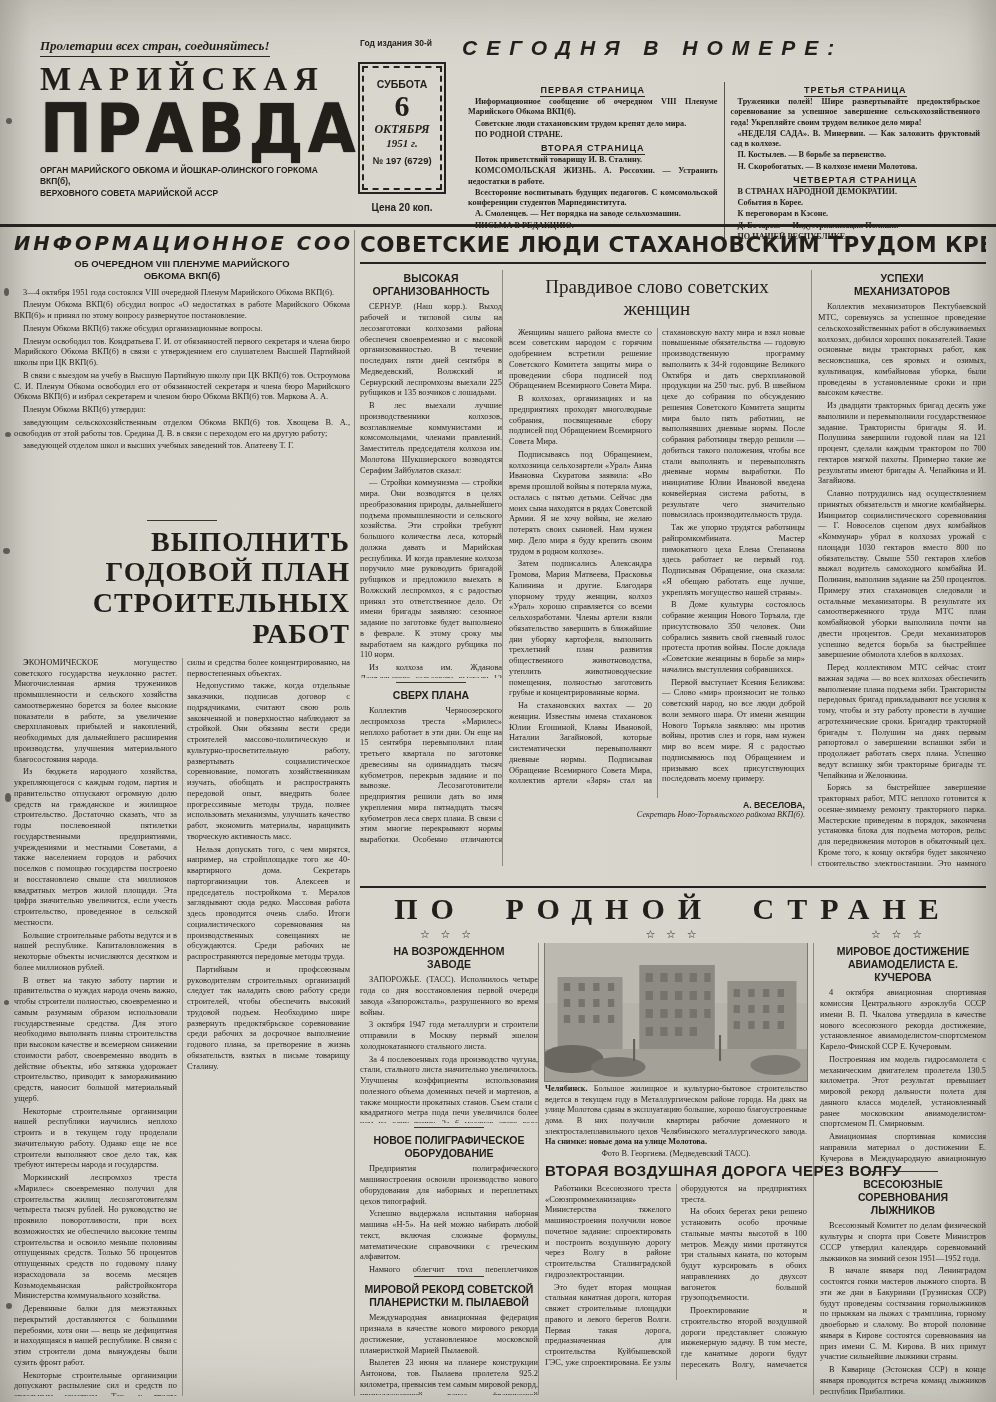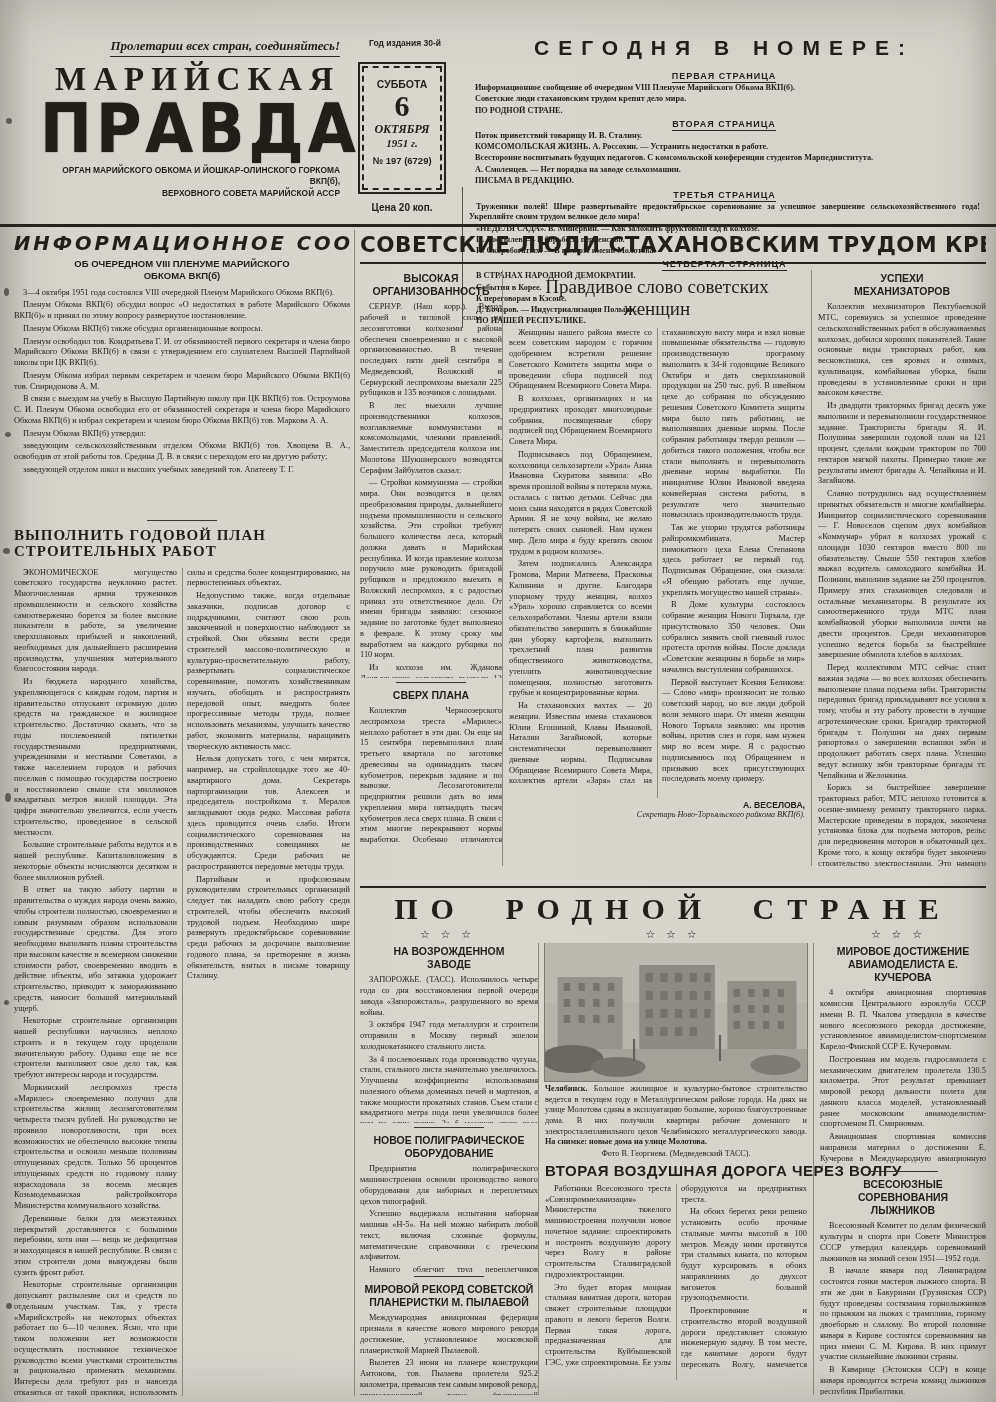--- a/index.html
+++ b/index.html
@@ -4,57 +4,57 @@
 <style>
   html,body{margin:0;padding:0;}
   body{width:996px;height:1402px;background:#a8a59d;font-family:"Liberation Serif",serif;}
   .page{position:relative;width:996px;height:1402px;overflow:hidden;color:#221f1b;
     background:linear-gradient(90deg,#c2bfb7 0,#d6d3cb 3%,#d9d6ce 50%,#d5d2ca 97%,#c5c2ba 100%);
     box-shadow:inset 0 0 60px rgba(60,55,45,.25);}
   .speck{position:absolute;background:#2e2b26;border-radius:50%;opacity:.65;}
 
   
   .header{position:absolute;left:14px;top:36px;right:10px;height:186px;}
-  .mast{position:absolute;left:26px;top:0;width:300px;text-align:right;}
+  .mast{position:absolute;left:26px;top:0;width:300px;text-align:left;}
   .slogan{font-style:italic;font-weight:bold;font-size:13px;border-bottom:1px solid #2a2722;padding-bottom:2px;display:inline-block;}
   .title1{font-family:"Liberation Serif",serif;font-weight:bold;font-size:33px;letter-spacing:7px;margin-top:4px;}
   .title2{font-family:"DejaVu Sans",sans-serif;font-weight:900;font-size:62px;line-height:.92;letter-spacing:4px;transform:scaleY(1.08);transform-origin:top;text-shadow:0 0 1px #111;}
   .organ{font-family:"Liberation Sans",sans-serif;font-weight:bold;font-size:8.4px;line-height:1.35;margin-top:10px;}
-  .edition-year{position:absolute;left:346px;top:2px;width:90px;font-family:"Liberation Sans",sans-serif;font-weight:bold;font-size:8.5px;text-align:center;}
+  .edition-year{position:absolute;left:346px;top:2px;width:90px;font-family:"Liberation Sans",sans-serif;font-weight:bold;font-size:8.5px;}
   .datebox{position:absolute;left:344px;top:26px;width:88px;height:132px;border:2px solid #26231e;outline:2px dashed #26231e;outline-offset:-6px;text-align:center;padding-top:14px;box-sizing:border-box;}
   .db-weekday{font-family:"Liberation Sans",sans-serif;font-weight:bold;font-size:10.5px;}
   .db-day{font-size:30px;font-weight:bold;line-height:1.05;}
   .db-month{font-style:italic;font-weight:bold;font-size:12px;}
   .db-year{font-style:italic;font-weight:bold;font-size:11px;}
   .db-issue{font-family:"Liberation Sans",sans-serif;font-weight:bold;font-size:9.5px;margin-top:6px;}
   .price{position:absolute;left:344px;top:166px;width:88px;text-align:center;font-family:"Liberation Sans",sans-serif;font-weight:bold;font-size:10px;}
 
   .today{position:absolute;left:448px;top:0;right:0;height:182px;}
-  .today-title{font-family:"Liberation Sans",sans-serif;font-weight:bold;font-size:21px;letter-spacing:9px;text-align:center;}
-  .today-cols{display:flex;margin-top:8px;flex-direction:column;}
+  .today-title{font-family:"Liberation Sans",sans-serif;font-weight:bold;font-size:21px;letter-spacing:9px;text-align:left;font-style:italic;}
+  .today-cols{display:flex;margin-top:22px;}
   .today-col{flex:1;padding:0 6px;}
   .today-col + .today-col{border-left:1px solid #56524a;}
   .toc-h{font-family:"Liberation Sans",sans-serif;font-weight:bold;font-size:9px;text-align:center;letter-spacing:1px;margin:3px 0 2px;}
   .toc-h span{border-bottom:1px solid #2a2722;padding-bottom:1px;}
   .toc-list p{margin:0 0 1px;font-size:8.2px;font-weight:bold;line-height:1.25;text-align:justify;text-indent:7px;}
   .hrule{position:absolute;left:0;right:0;height:3px;background:#26231e;}
 
   
   .main{position:absolute;left:14px;right:10px;top:230px;bottom:6px;}
   .vdiv{position:absolute;top:0;bottom:0;width:1px;background:#8d897f;}
   .leftcol{position:absolute;left:0;top:2px;width:336px;bottom:0;overflow:hidden;}
   .rightcol{position:absolute;left:346px;right:0;top:2px;bottom:0;overflow:hidden;}
 
   .h-info{font-family:"DejaVu Sans",sans-serif;font-weight:bold;font-style:italic;font-size:19.5px;letter-spacing:3px;text-align:center;white-space:nowrap;}
   .h-info-sub{font-family:"Liberation Sans",sans-serif;font-weight:bold;font-size:9.5px;text-align:center;line-height:1.3;margin:3px 0 5px;}
   .body-text p{margin:0 0 2px;font-size:8.4px;line-height:1.28;text-align:justify;text-indent:9px;}
   .info-box{height:228px;overflow:hidden;}
   .sep{width:70px;border:0;border-top:1px solid #3a362f;margin:4px auto;}
 
-  .h-editorial{font-size:15px;font-weight:bold;text-align:left;line-height:1.1;letter-spacing:1px;margin:6px 0 8px;}
+  .h-editorial{font-size:28px;font-weight:bold;text-align:right;line-height:1.1;letter-spacing:1px;margin:6px 0 8px;}
   .edit-body{height:842px;column-count:2;column-gap:10px;column-rule:1px solid #8d897f;column-fill:auto;overflow:hidden;}
   .edit-body p:first-child::first-letter{font-weight:bold;}
 
   .stak-banner{font-family:"DejaVu Sans",sans-serif;font-weight:900;font-size:21.5px;letter-spacing:.5px;text-align:center;white-space:nowrap;border-bottom:2px solid #26231e;padding-bottom:5px;}
   .stak-row{display:flex;height:596px;overflow:hidden;margin-top:6px;}
   .stak-a{width:142px;}
   .stak-b{width:296px;border-left:1px solid #8d897f;border-right:1px solid #8d897f;padding:0 6px;}
   .stak-d{flex:1;padding-left:6px;}
   .col-h{font-family:"Liberation Sans",sans-serif;font-weight:bold;font-size:10.5px;text-align:center;line-height:1.25;margin:2px 0 4px;}
   .pravd-h{font-size:19px;text-align:center;line-height:1.15;margin:6px 0 8px;font-weight:normal;}
@@ -160,21 +160,20 @@
       <article>
         <div class="h-info">ИНФОРМАЦИОННОЕ СООБЩЕНИЕ</div>
         <div class="h-info-sub">
           <span>ОБ ОЧЕРЕДНОМ VIII ПЛЕНУМЕ МАРИЙСКОГО</span><br><span>ОБКОМА ВКП(б)</span>
         </div>
         <div class="body-text info-box">
             <p>3—4 октября 1951 года состоялся VIII очередной Пленум Марийского Обкома ВКП(б).</p>
             <p>Пленум Обкома ВКП(б) обсудил вопрос «О недостатках в работе Марийского Обкома ВКП(б)» и принял по этому вопросу развернутое постановление.</p>
             <p>Пленум Обкома ВКП(б) также обсудил организационные вопросы.</p>
             <p>Пленум освободил тов. Кондратьева Г. И. от обязанностей первого секретаря и члена бюро Марийского Обкома ВКП(б) в связи с утверждением его слушателем Высшей Партийной школы при ЦК ВКП(б).</p>
-            <p>Пленум Обкома избрал первым секретарем и членом бюро Марийского Обкома ВКП(б) тов. Спиридонова А. М.</p>
             <p>В связи с выездом на учебу в Высшую Партийную школу при ЦК ВКП(б) тов. Остроумова С. И. Пленум Обкома освободил его от обязанностей секретаря и члена бюро Марийского Обкома ВКП(б) и избрал секретарем и членом бюро Обкома ВКП(б) тов. Маркова А. А.</p>
             <p>Пленум Обкома ВКП(б) утвердил:</p>
             <p>заведующим сельскохозяйственным отделом Обкома ВКП(б) тов. Хвощева В. А., освободив от этой работы тов. Средина Д. В. в связи с переходом его на другую работу;</p>
             <p>заведующей отделом школ и высших учебных заведений тов. Апатееву Т. Г.</p>
           </div>
         <hr class="sep">
       </article>
 
       <article>
         <div class="h-editorial">

